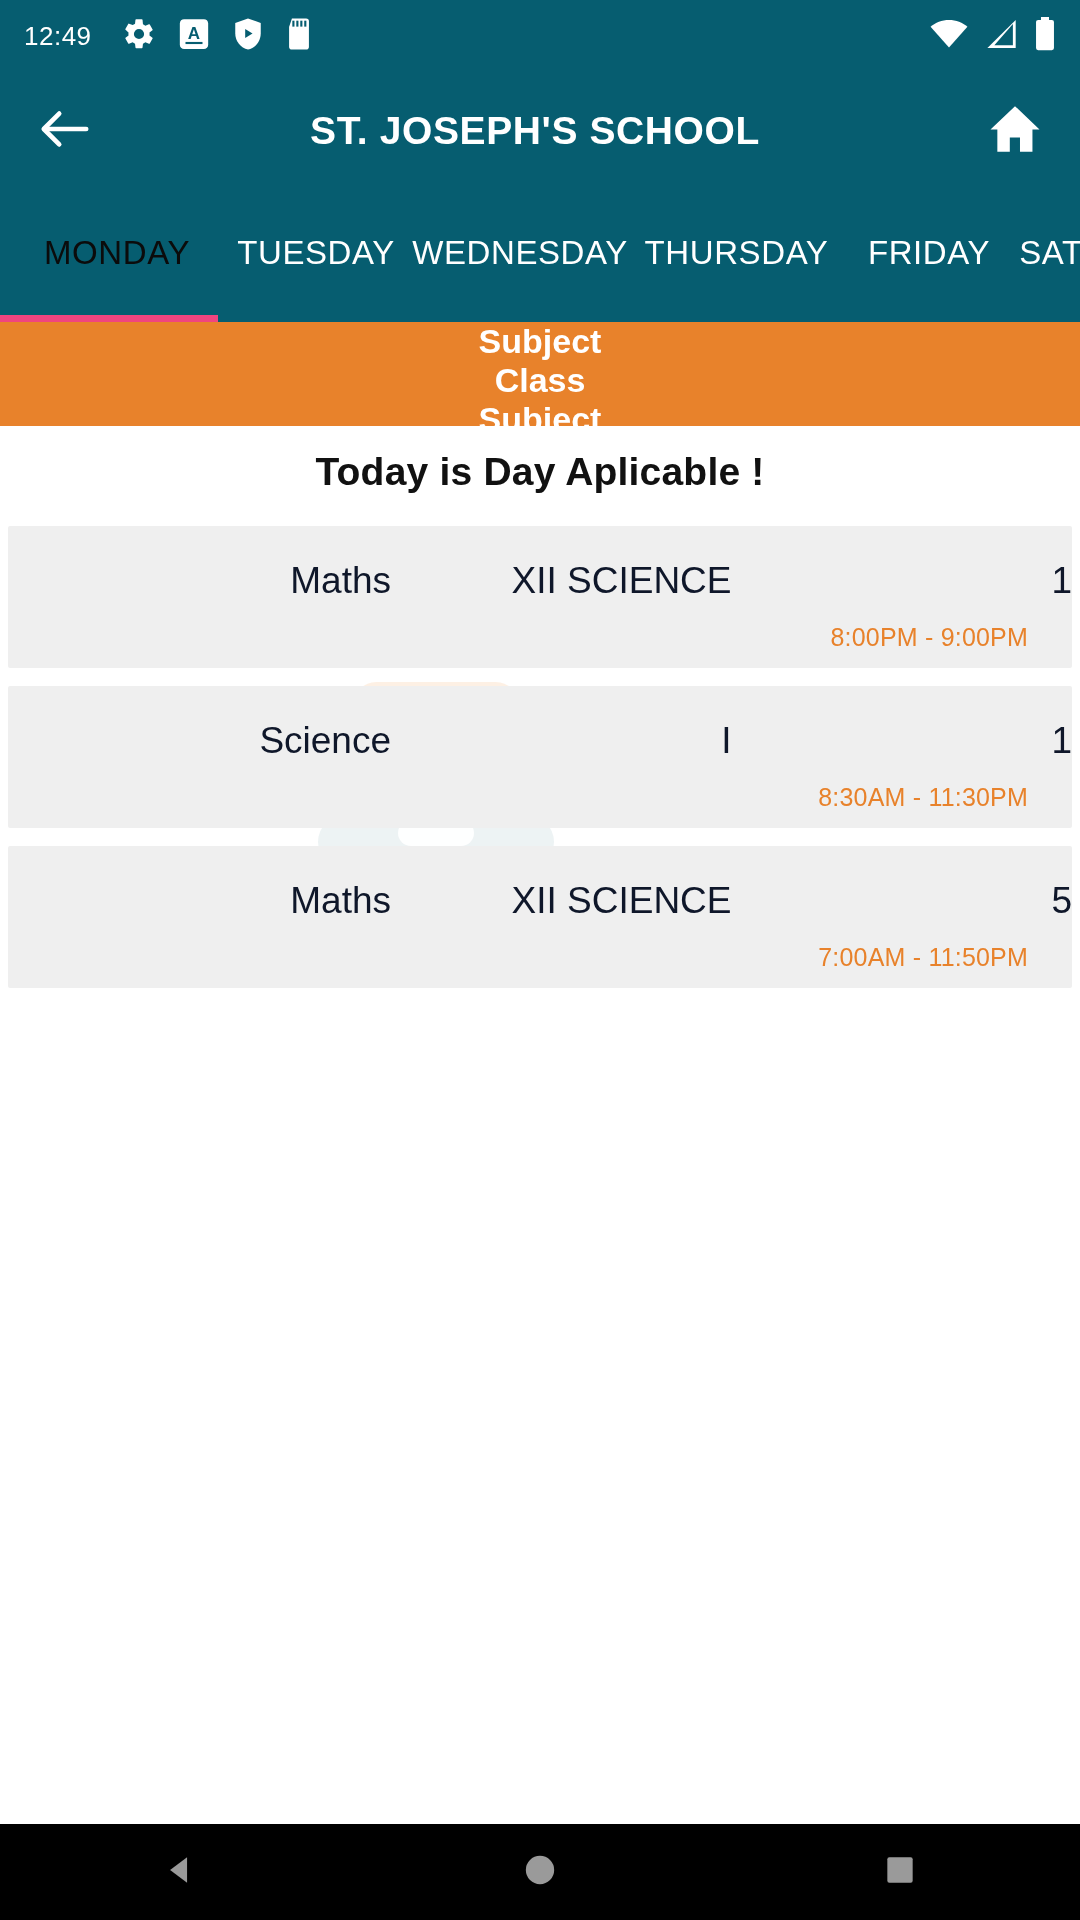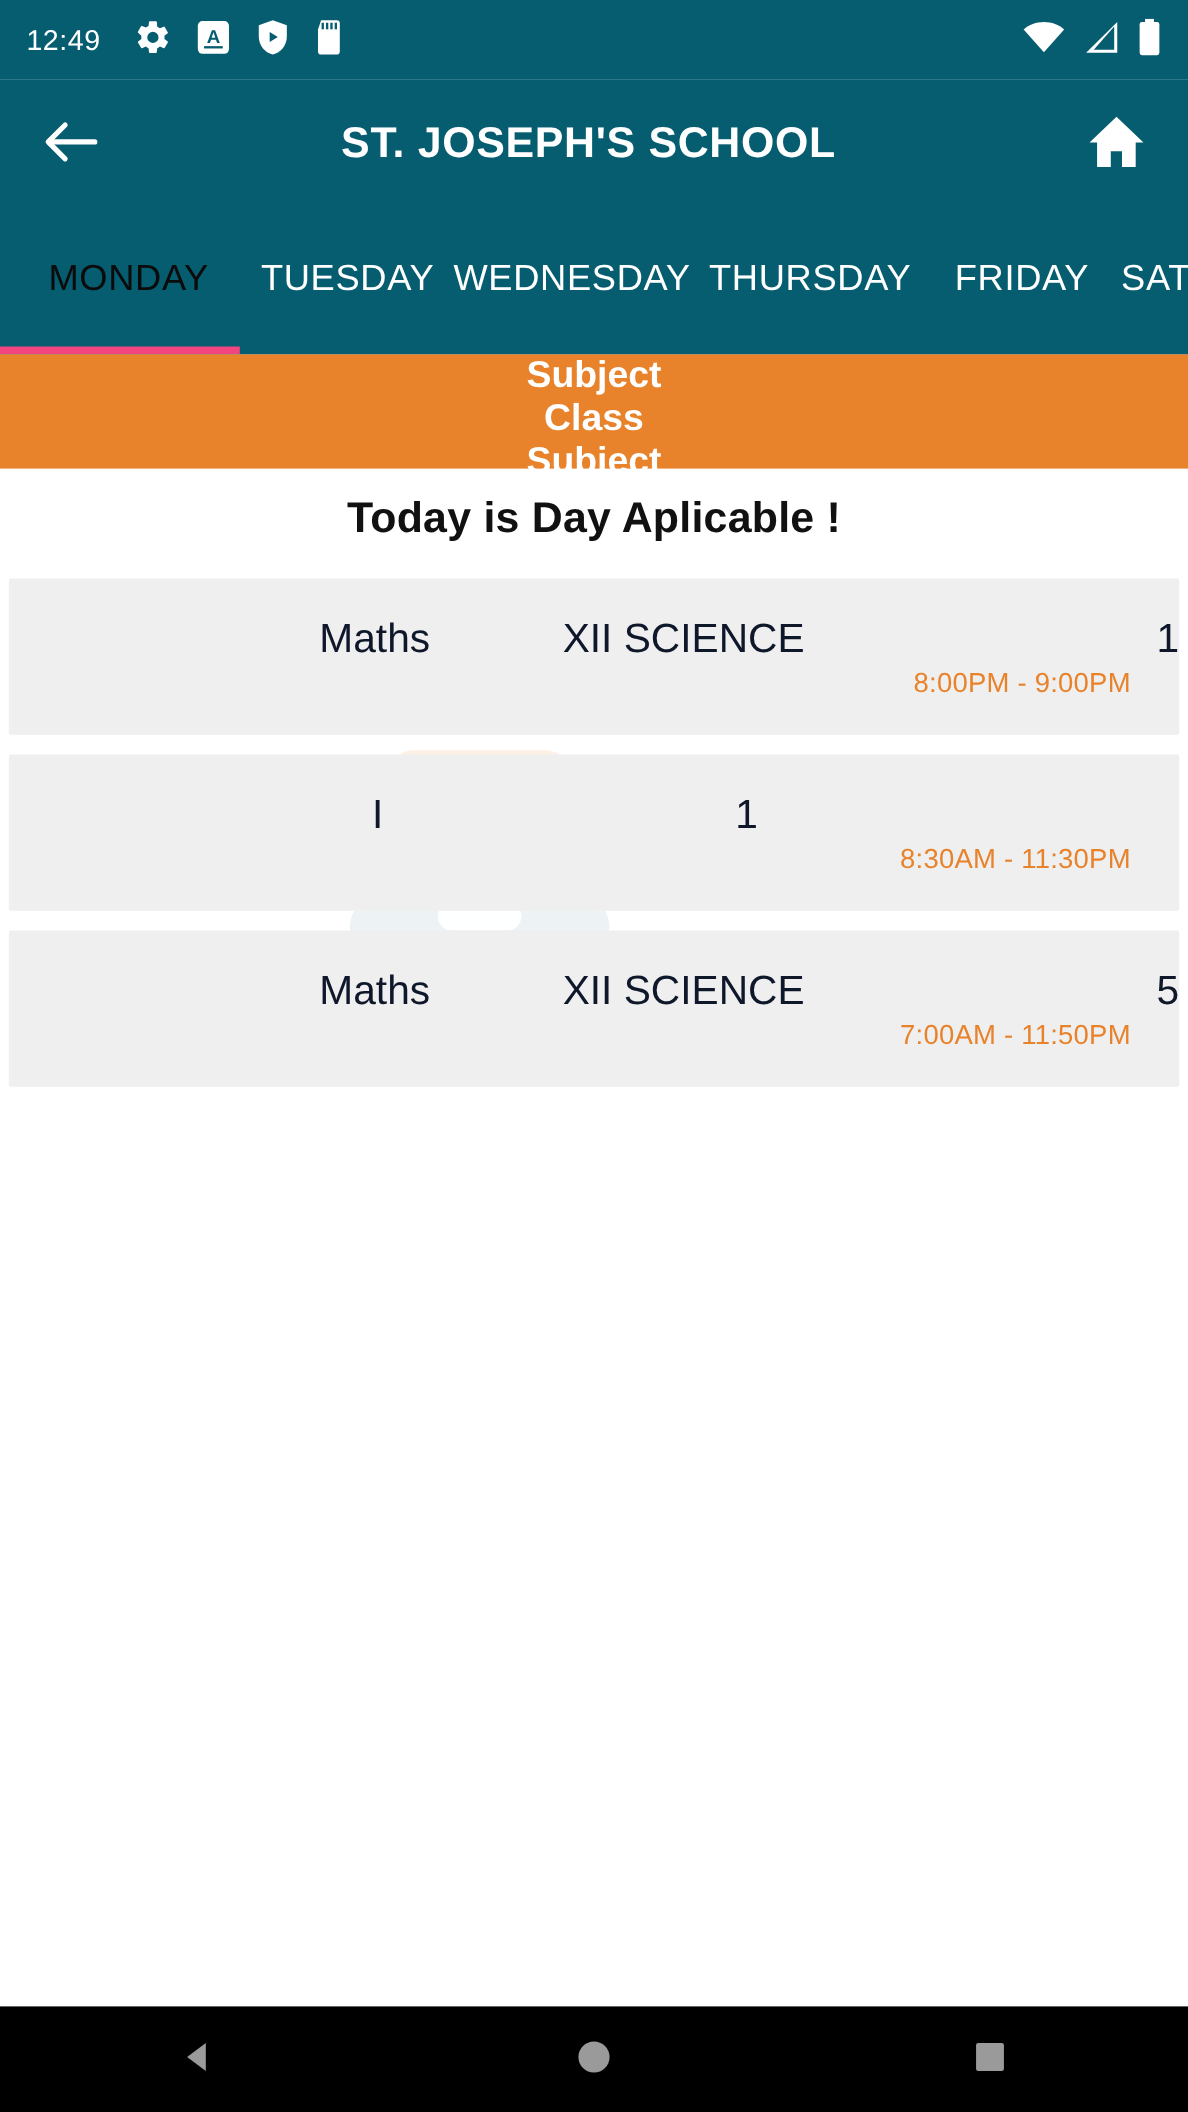--- a/index.html
+++ b/index.html
@@ -87,21 +87,21 @@
   .row-card{
     background:#EFEFEF; margin:0 8px 18px 8px; height:142px;
     position:relative; border-radius:2px;
   }
   .row-main{ display:flex; align-items:center; height:96px; padding-top:14px; }
   .cell{ font-size:37px; color:#0f172a; text-align:right; font-weight:400; }
   .cell.subject{ width:36%; }
   .cell.klass{ width:32%; }
   .cell.period{ width:32%; }
   .row-time{
-    position:absolute; right:44px; bottom:32px;
+    position:absolute; right:44px; bottom:16px;
     color:#E8822B; font-size:25px; letter-spacing:.2px;
   }
 
   
   .nav-bar{
     position:absolute; left:0; bottom:0; width:1080px; height:96px;
     background:#000; display:flex; align-items:center; justify-content:space-around;
     z-index:9;
   }
   .nav-btn{ width:120px; height:96px; display:flex; align-items:center; justify-content:center; }
@@ -217,20 +217,21 @@
     <div class="row-main">
       <div class="cell subject">Maths</div>
       <div class="cell klass">XII SCIENCE</div>
       <div class="cell period">1</div>
     </div>
     <div class="row-time">8:00PM - 9:00PM</div>
   </div>
 
   <div class="row-card">
     <div class="row-main">
+      <div class="cell subject">Science</div>
       <div class="cell klass">I</div>
       <div class="cell period">1</div>
     </div>
     <div class="row-time">8:30AM - 11:30PM</div>
   </div>
 
   <div class="row-card">
     <div class="row-main">
       <div class="cell subject">Maths</div>
       <div class="cell klass">XII SCIENCE</div>

